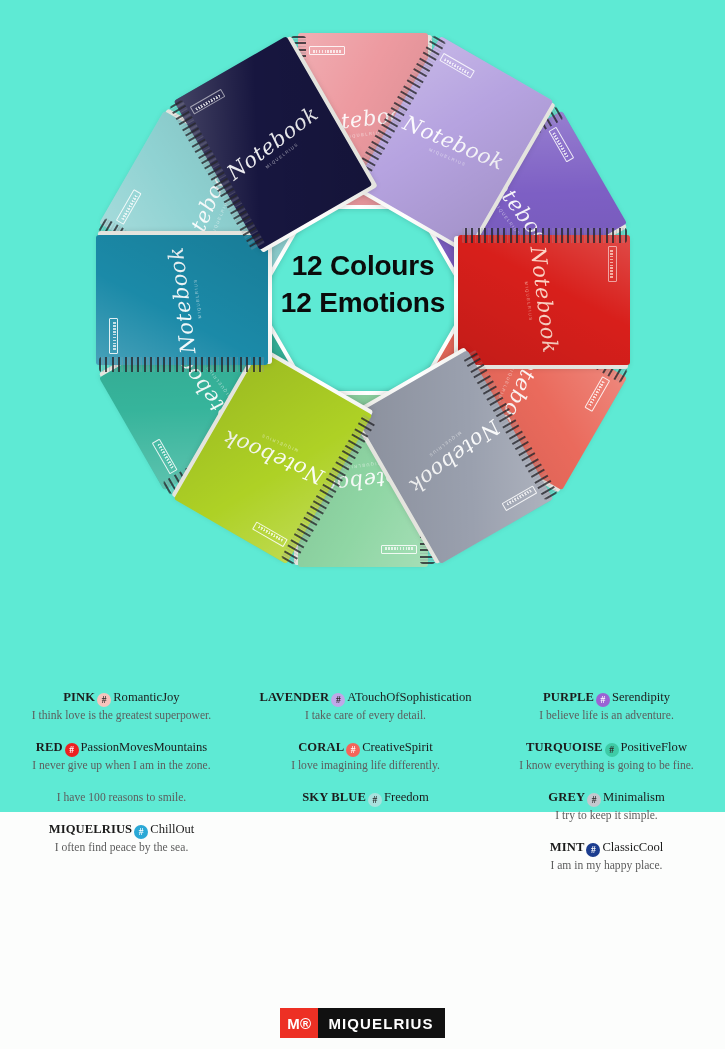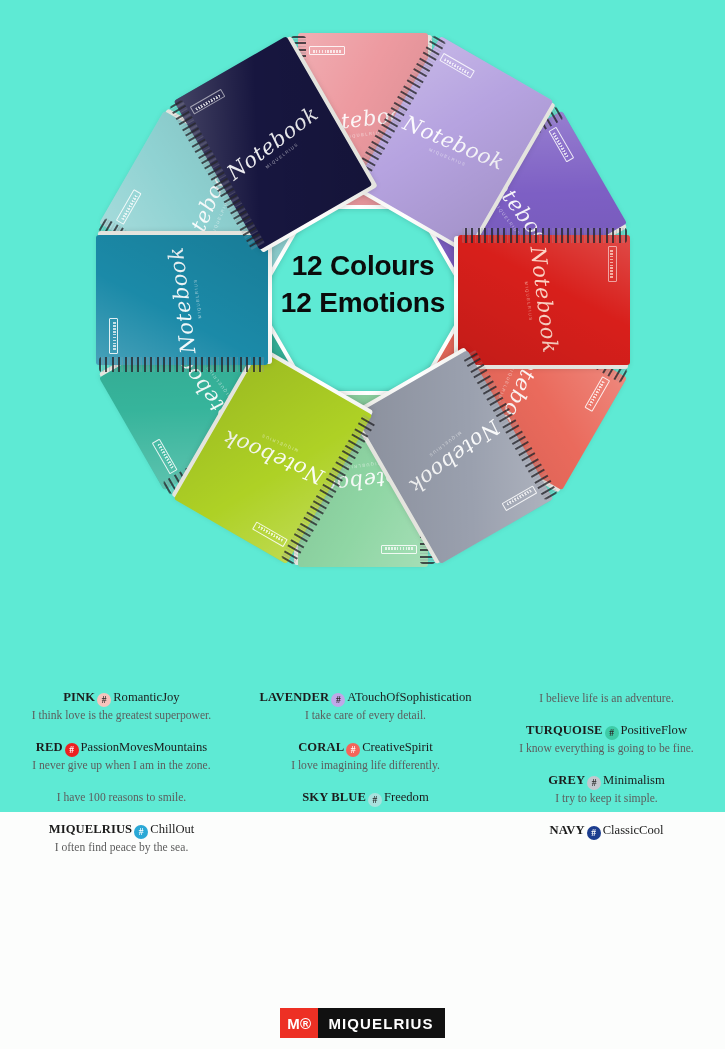--- a/index.html
+++ b/index.html
@@ -309,32 +309,34 @@
         <div class="entry">
           <div class="row1"><span class="cname">CORAL</span><span class="hash" style="background: rgb(244, 100, 90);">#</span><span class="tagname">CreativeSpirit</span></div>
           <div class="row2">I love imagining life differently.</div>
         </div>
         <div class="entry">
           <div class="row1"><span class="cname">SKY BLUE</span><span class="hash onlight" style="background: rgb(168, 226, 222);">#</span><span class="tagname">Freedom</span></div>
         </div>
       </div>
       <div class="lcol c3">
         <div class="entry">
+          <div class="row1"><span class="cname">PURPLE</span><span class="hash" style="background: rgb(154, 99, 212);">#</span><span class="tagname">Serendipity</span></div>
           <div class="row2">I believe life is an adventure.</div>
         </div>
         <div class="entry">
           <div class="row1"><span class="cname">TURQUOISE</span><span class="hash onlight" style="background: rgb(62, 203, 166);">#</span><span class="tagname">PositiveFlow</span></div>
           <div class="row2">I know everything is going to be fine.</div>
         </div>
         <div class="entry">
           <div class="row1"><span class="cname">GREY</span><span class="hash onlight" style="background: rgb(195, 200, 206);">#</span><span class="tagname">Minimalism</span></div>
           <div class="row2">I try to keep it simple.</div>
         </div>
         <div class="entry">
-          <div class="row1"><span class="cname">NAVY</span><span class="hash" style="background: rgb(28, 61, 143);">#</span><span class="tagname">ClassicCool</span></div>
+          <div class="row1"><span class="cname">MINT</span><span class="hash" style="background: rgb(28, 61, 143);">#</span><span class="tagname">ClassicCool</span></div>
+          <div class="row2">I am in my happy place.</div>
         </div>
       </div>
     </div>
 
   <div id="footer">
     <div id="logo">
       <div class="mark">M®</div>
       <div class="wordmark">MIQUELRIUS</div>
     </div>
   </div>

